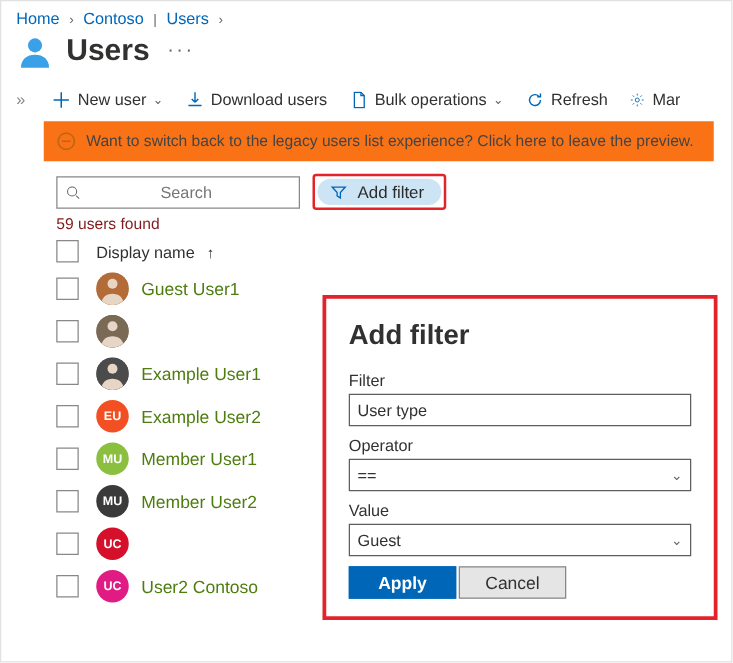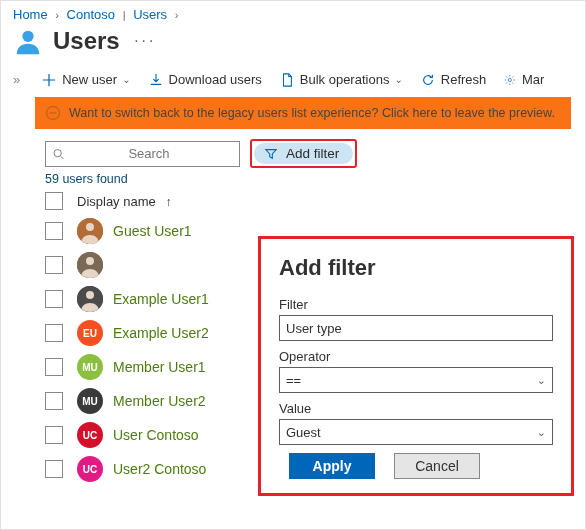--- a/index.html
+++ b/index.html
@@ -109,21 +109,21 @@
     background: #cde4f5;
     border-radius: 14px;
     padding: 3px 14px 3px 10px;
     cursor: pointer;
     font-size: 13.5px;
     color: #2b2b2b;
   }
   .count {
     margin: 2px 0 2px 44px;
     font-size: 12.5px;
-    color: #0c4a6e;
+    color: #7f1d1d;
   }
   .header-row {
     display: flex;
     align-items: center;
     margin-left: 44px;
     padding: 4px 0;
   }
   .cb {
     width: 18px; height: 18px;
     border: 1px solid #8a8886;
@@ -194,23 +194,22 @@
     align-items: center;
     justify-content: space-between;
     margin-bottom: 8px;
     cursor: pointer;
     background:#fff;
   }
   .fld.noarrow { cursor: text; }
   .dd-arrow { font-size: 11px; color: #605e5c; }
   .btn-row {
     display: flex;
-    gap: 19px;
+    gap: 2px;
     margin-top: 6px;
-    margin-left: 10px;
   }
   .btn {
     height: 26px;
     min-width: 86px;
     font-size: 14px;
     border: 1px solid #8a8886;
     background: #e5e5e5;
     cursor: pointer;
     display:flex;align-items:center;justify-content:center;
   }
@@ -370,21 +369,20 @@
       <span class="uname">Member User1</span>
     </div>
     <div class="row">
       <div class="cb"></div>
       <div class="avatar" style="background:#3a3a3a">MU</div>
       <span class="uname">Member User2</span>
     </div>
     <div class="row">
       <div class="cb"></div>
       <div class="avatar" style="background:#d4102a">UC</div>
-      <span class="uname">User Contoso</span>
     </div>
     <div class="row">
       <div class="cb"></div>
       <div class="avatar" style="background:#e01b84">UC</div>
       <span class="uname">User2 Contoso</span>
     </div>
   </div>
 
 <div class="panel-wrap">
   <div class="panel">

